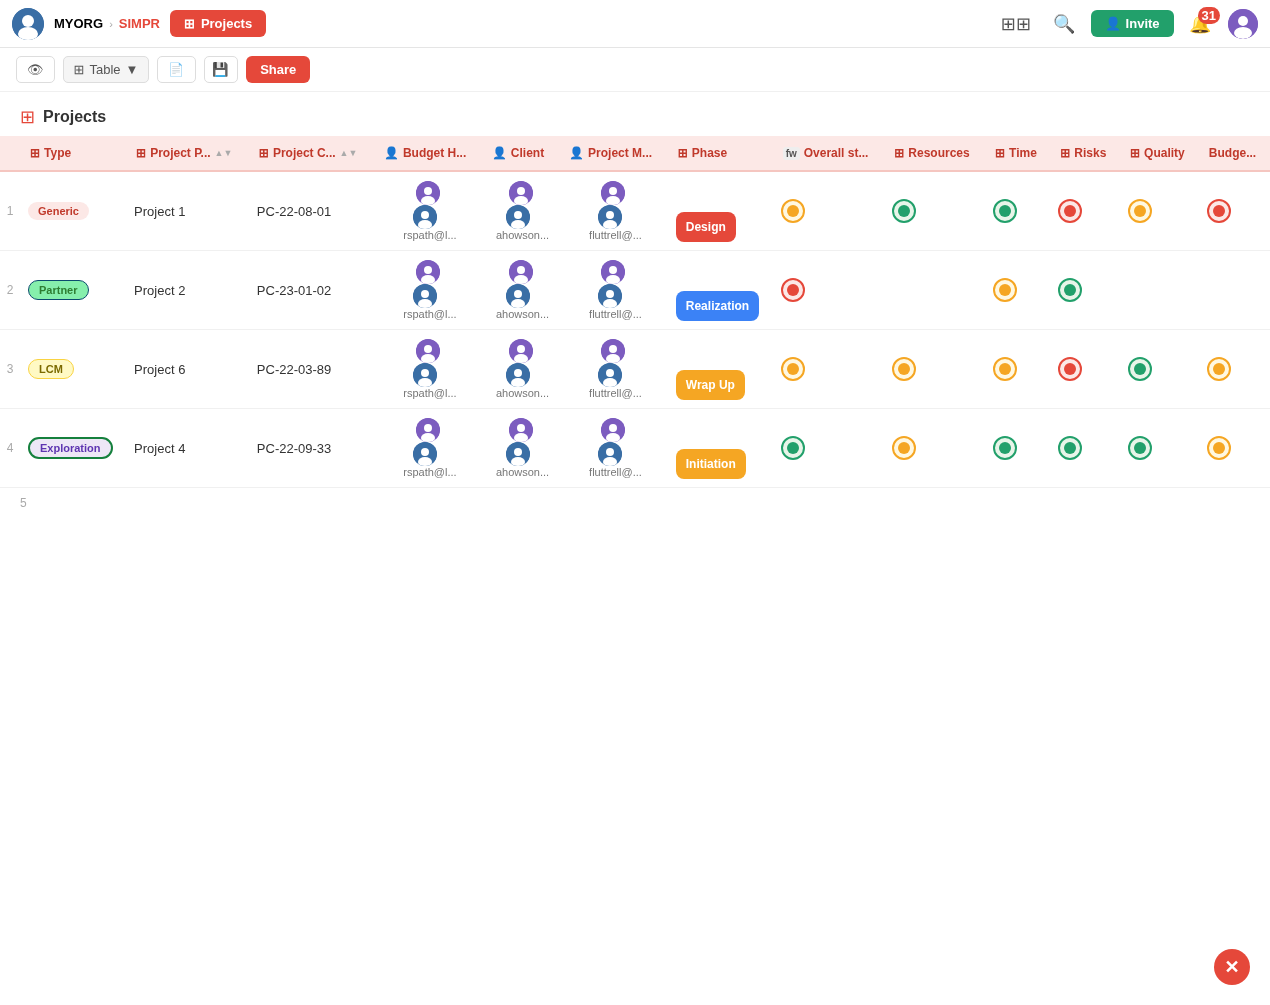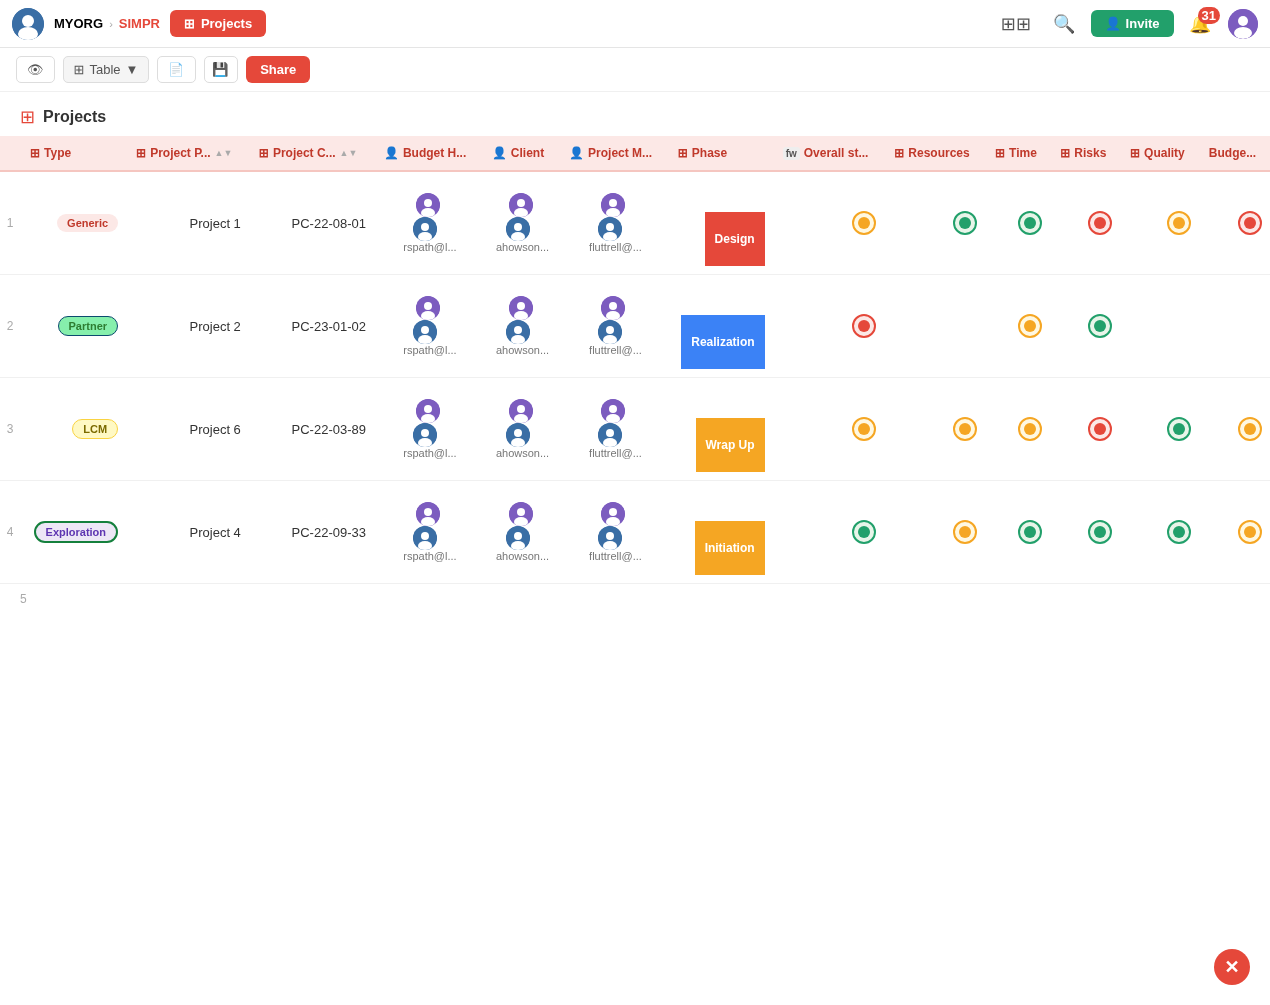--- a/index.html
+++ b/index.html
@@ -37,31 +37,31 @@
     .page-title { font-size: 16px; font-weight: 700; color: #333; }
 
     
     .table-container { overflow-x: auto; padding: 0 0 0 0; }
     table { width: 100%; border-collapse: collapse; font-size: 13px; }
     thead tr { background: #fce8e6; }
     thead th { padding: 10px 10px; text-align: left; font-weight: 600; color: #c0392b; border-bottom: 2px solid #f5c6c0; white-space: nowrap; font-size: 12px; }
     thead th .col-header { display: flex; align-items: center; gap: 4px; }
     tbody tr { border-bottom: 1px solid #f0f0f0; }
     .row-num { color: #aaa; font-size: 12px; width: 20px; text-align: center; padding: 0 4px; }
-    td { padding: 8px 8px; vertical-align: middle; white-space: nowrap; text-align: right; }
+    td { padding: 8px 8px; vertical-align: middle; white-space: nowrap; }
 
     
     .badge { display: inline-block; border-radius: 12px; padding: 3px 10px; font-size: 11px; font-weight: 600; }
     .badge-generic { background: #fce8e6; color: #c0392b; }
     .badge-partner { background: #86efac; color: #2e7d32; border: 1px solid #0c4a6e; }
     .badge-lcm { background: #fff9c4; color: #7b6a00; border: 1px solid #f9d342; }
     .badge-exploration { background: #ede7f6; color: #5e35b1; border: 2px solid #15803d; }
 
     
-    .phase { display: inline-block; border-radius: 0; padding: 20px 10px; font-size: 12px; font-weight: 700; color: #fff; margin-top: 32px; }
+    .phase { display: inline-block; border-radius: 8px; padding: 8px 10px; font-size: 12px; font-weight: 700; color: #fff; margin-top: 32px; }
     .phase-design { background: #e5483a; }
     .phase-realization { background: #3b82f6; }
     .phase-wrapup { background: #f5a623; }
     .phase-initiation { background: #f5a623; }
 
     
     .status-circle { width: 24px; height: 24px; border-radius: 50%; border: 2.5px solid; display: inline-flex; align-items: center; justify-content: center; }
     .status-green { border-color: #22a06b; background: #e8f5e9; }
     .status-green::after { content: ''; width: 12px; height: 12px; border-radius: 50%; background: #22a06b; }
     .status-yellow { border-color: #f5a623; background: #fff8e1; }

